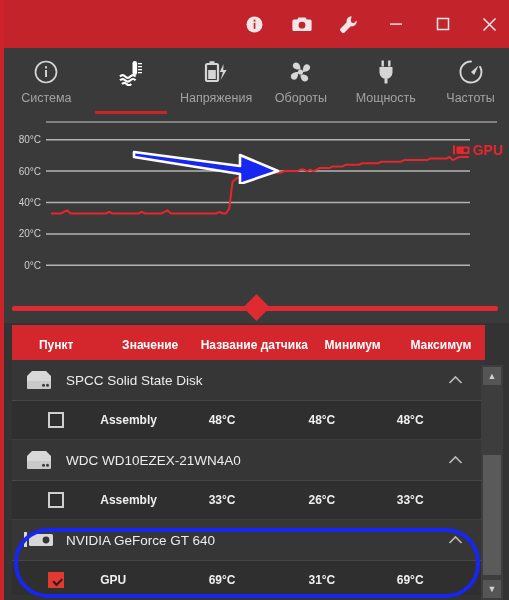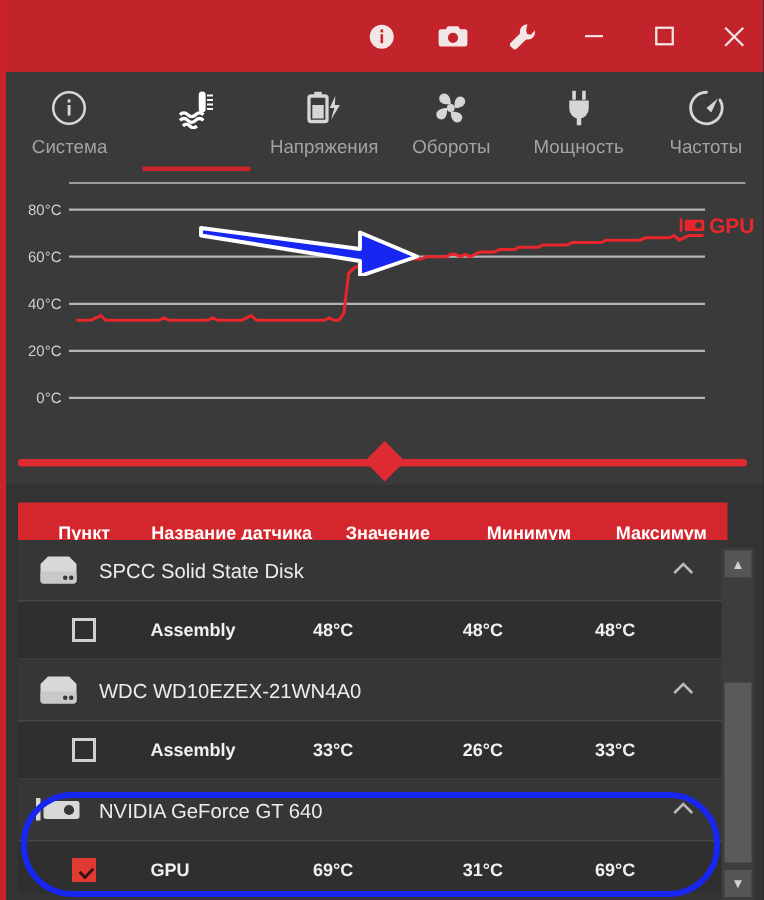--- a/index.html
+++ b/index.html
@@ -37,21 +37,21 @@
           color:#e8262c;font-size:14px;font-weight:700;}
 
   
   .sliderwrap{position:absolute;left:0;top:295px;width:509px;height:28px;background:#3a3a3a;}
   .slider-track{position:absolute;left:8px;top:11px;width:486px;height:5px;background:#dd2b31;
                 border-radius:2px;}
   .slider-handle{position:absolute;left:243px;top:3px;width:19px;height:19px;background:#dd2b31;
                  transform:rotate(45deg);}
 
   
-  .thead{position:absolute;left:8px;top:335px;width:473px;height:40px;background:#d3272d;
+  .thead{position:absolute;left:8px;top:325px;width:473px;height:40px;background:#d3272d;
          display:flex;align-items:center;overflow:hidden;}
   .th{font-size:12px;font-weight:700;color:#fff;text-align:center;white-space:nowrap;}
 
   .tbody{position:absolute;left:8px;top:360px;width:473px;height:235px;overflow:hidden;
          background:#323232;}
   .grp{background:#363636;height:40px;display:flex;align-items:center;position:relative;
        border-bottom:1px solid #474747;}
   .grp .gicon{width:54px;display:flex;align-items:center;justify-content:center;color:#d8d8d8;}
   .grp .gname{font-size:13.5px;color:#ececec;white-space:nowrap;}
   .grp .chev{position:absolute;right:22px;top:50%;transform:translateY(-50%);color:#b9b9b9;}
@@ -238,22 +238,22 @@
     <span>GPU</span>
   </div>
 
   <div class="sliderwrap">
     <div class="slider-track"></div>
     <div class="slider-handle"></div>
   </div>
 
   <div class="thead">
     <div class="th c0">Пункт</div>
+    <div class="th c2">Значение</div>
     <div class="th c1">Название датчика</div>
-    <div class="th c2">Значение</div>
     <div class="th c3">Минимум</div>
     <div class="th c4">Максимум</div>
   </div>
 
   <div class="tbody" id="tbody">
       <div class="grp">
         <div class="gicon">
           <svg width="30" height="22" viewBox="0 0 30 22">
       <path d="M3 7 L8 2 h14 l5 5 v11 a2 2 0 0 1-2 2 H5 a2 2 0 0 1-2-2 z" fill="#d8d8d8"></path>
       <rect x="3" y="12" width="24" height="8" rx="1.6" fill="#c9c9c9"></rect>

